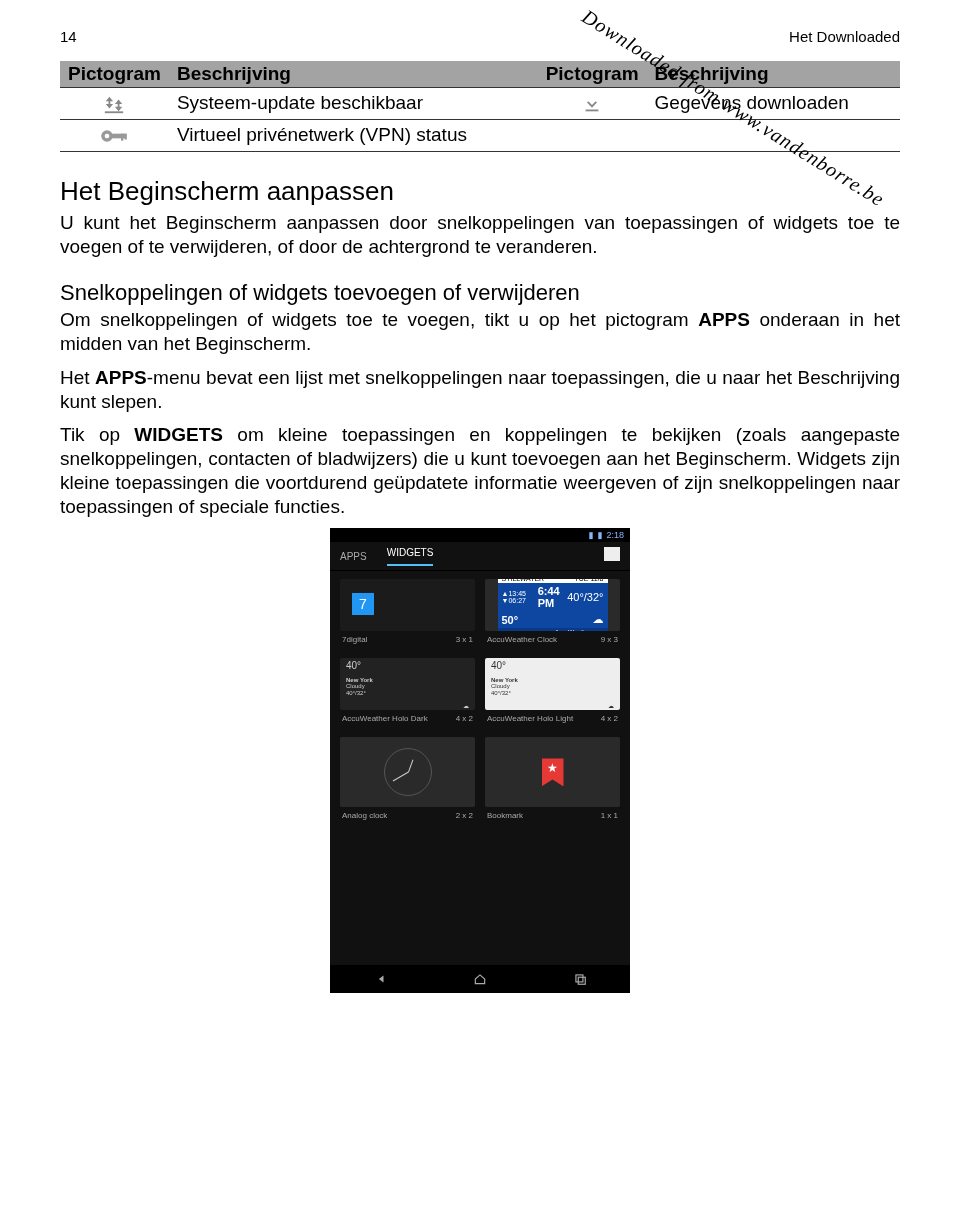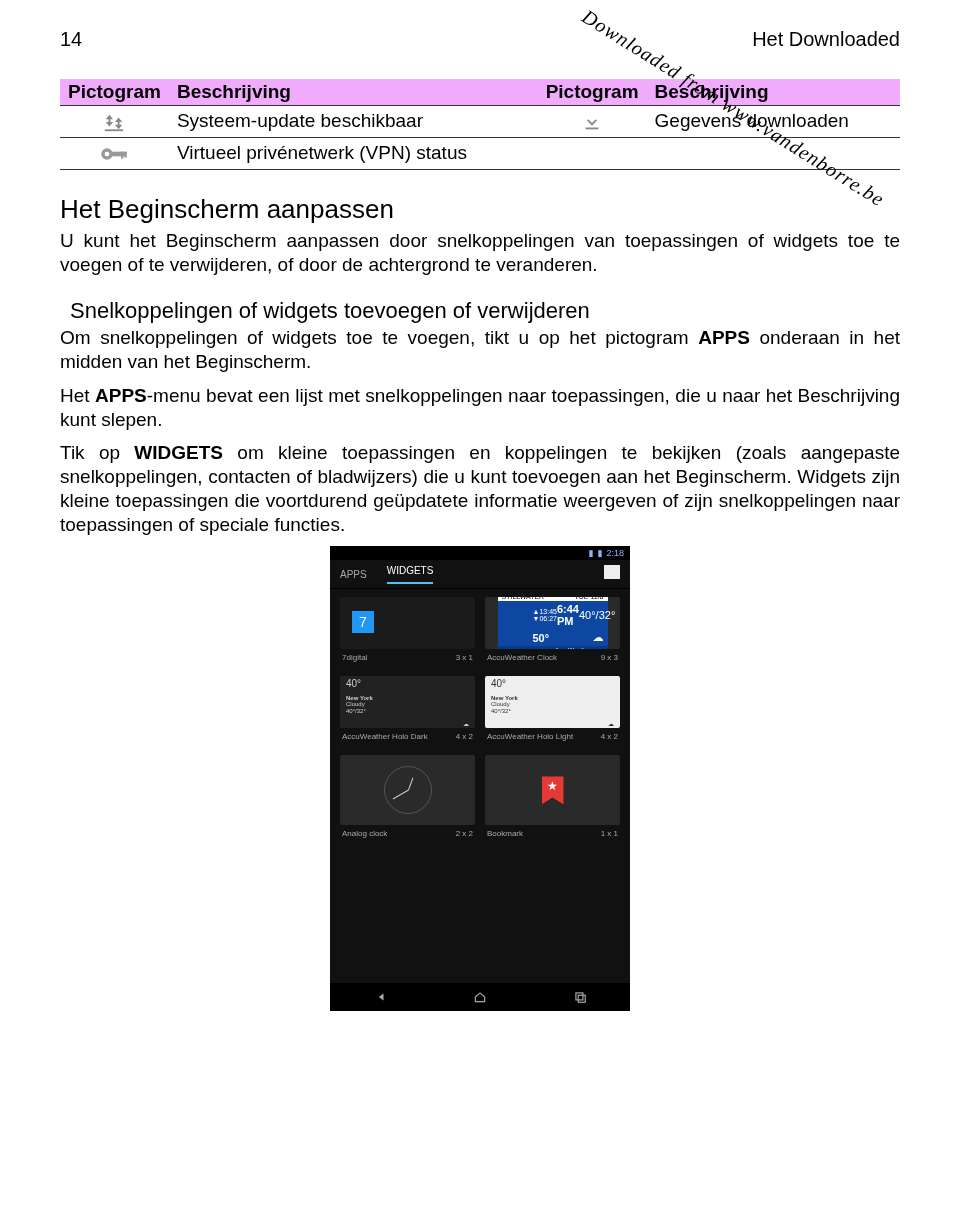--- a/index.html
+++ b/index.html
@@ -13,43 +13,43 @@
   .page {
     position: relative;
     width: 960px;
     min-height: 1211px;
     padding: 28px 60px 60px 60px;
     box-sizing: border-box;
   }
   .header-row {
     display: flex;
     justify-content: space-between;
-    font-size: 20px;
-    margin-bottom: 28px;
+    font-size: 15px;
+    margin-bottom: 16px;
   }
   .watermark {
     position: absolute;
     top: 5px;
     left: 590px;
     transform: rotate(32deg);
     transform-origin: top left;
     font-family: "Times New Roman", serif;
     font-style: italic;
     font-size: 20px;
     color: #000;
     white-space: nowrap;
     letter-spacing: 1px;
   }
   table.icons {
     width: 100%;
     border-collapse: collapse;
     font-size: 19px;
   }
   table.icons th {
-    background: #f0abfc;
+    background: #a3a3a3;
     text-align: left;
     font-weight: bold;
     padding: 2px 8px;
     border-bottom: 1px solid #333;
   }
   table.icons td {
     padding: 4px 8px;
     vertical-align: middle;
   }
   table.icons tr.brow td {
@@ -63,21 +63,21 @@
     vertical-align: middle;
   }
   h2.section {
     font-size: 26px;
     font-weight: normal;
     margin: 24px 0 4px 0;
   }
   h3.sub {
     font-size: 22px;
     font-weight: normal;
-    margin: 22px 0 2px 10px;
+    margin: 22px 0 2px 0;
   }
   p.body {
     font-size: 19px;
     line-height: 1.25;
     margin: 0 0 10px 0;
     text-align: justify;
   }
   b { font-weight: bold; }
 
   
@@ -159,21 +159,21 @@
     justify-content: space-around;
     align-items: center;
   }
   .navbtn { width: 18px; height: 14px; color:#888; }
 
   
   .w-digital { background:#1b1b1b; position:relative;}
   .w-digital .sq { position:absolute; left:12px; top:14px; width:22px; height:22px; background:#2196f3; color:#fff; font-size:14px; text-align:center; line-height:22px;}
   .w-weather { background:#0d47a1; color:#fff; display:block; font-size:7px;}
   .w-weather .top{ background:#fff; color:#000; padding:1px 4px; display:flex; justify-content:space-between;}
-  .w-weather .mid{ padding:2px 4px; display:flex; justify-content:space-between; align-items:center; font-size:11px;margin-left:31px;}
+  .w-weather .mid{ padding:2px 4px; display:flex; justify-content:space-between; align-items:center; font-size:11px;}
   .w-weather .bot{ background:#083a87; font-size:6px; text-align:right; padding:1px 4px;}
   .w-accu-dark { background:#222; }
   .w-accu-light { background:#eee; color:#333;}
   .accu-row{ display:flex; gap:6px; width:100%; padding:6px; box-sizing:border-box;flex-direction:column;}
   .accu-col{ flex:1; font-size:6px; line-height:1.1;}
   .accu-col .big{font-size:10px;}
   .clock { position:relative; width:46px; height:46px; border:1px solid #555; border-radius:50%; }
   .clock .h { position:absolute; left:50%; top:50%; width:1px; height:13px; background:#ccc; transform-origin:top; transform:rotate(200deg);}
   .clock .m { position:absolute; left:50%; top:50%; width:1px; height:18px; background:#ccc; transform-origin:top; transform:rotate(60deg);}
   .bookmark { width:22px; height:28px; background:#e53935; clip-path: polygon(0 0,100% 0,100% 100%,50% 75%,0 100%);}

